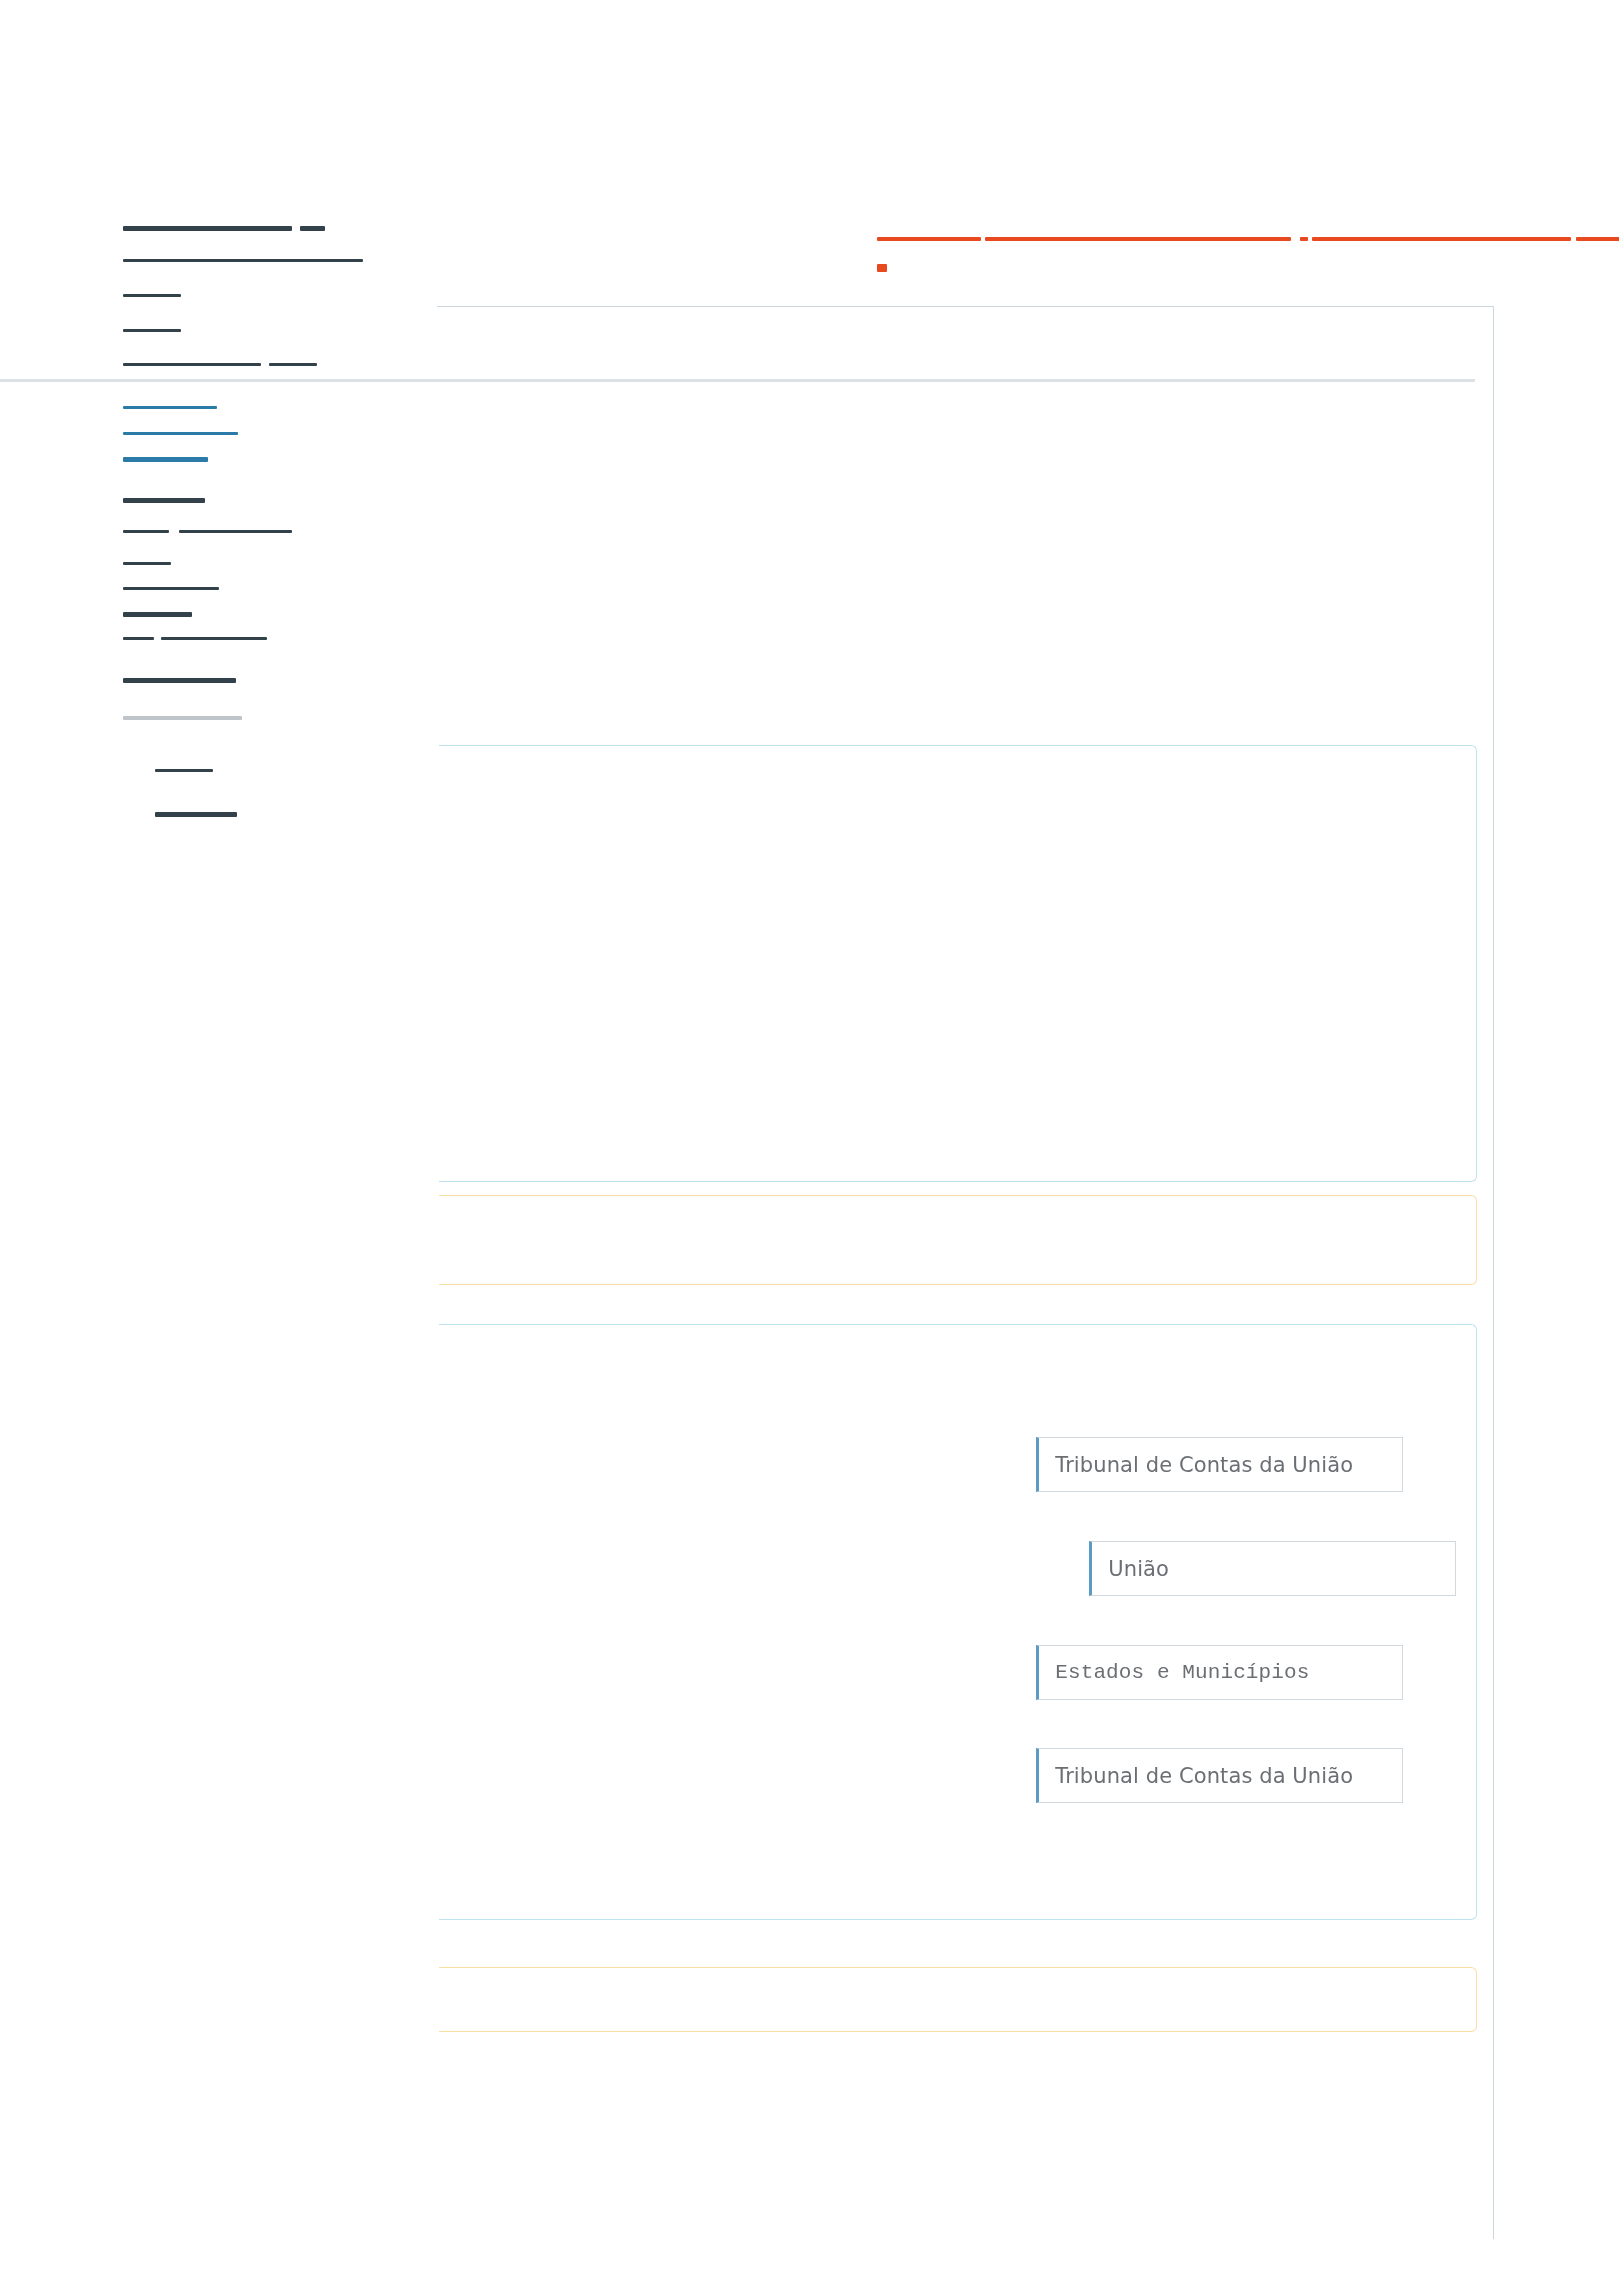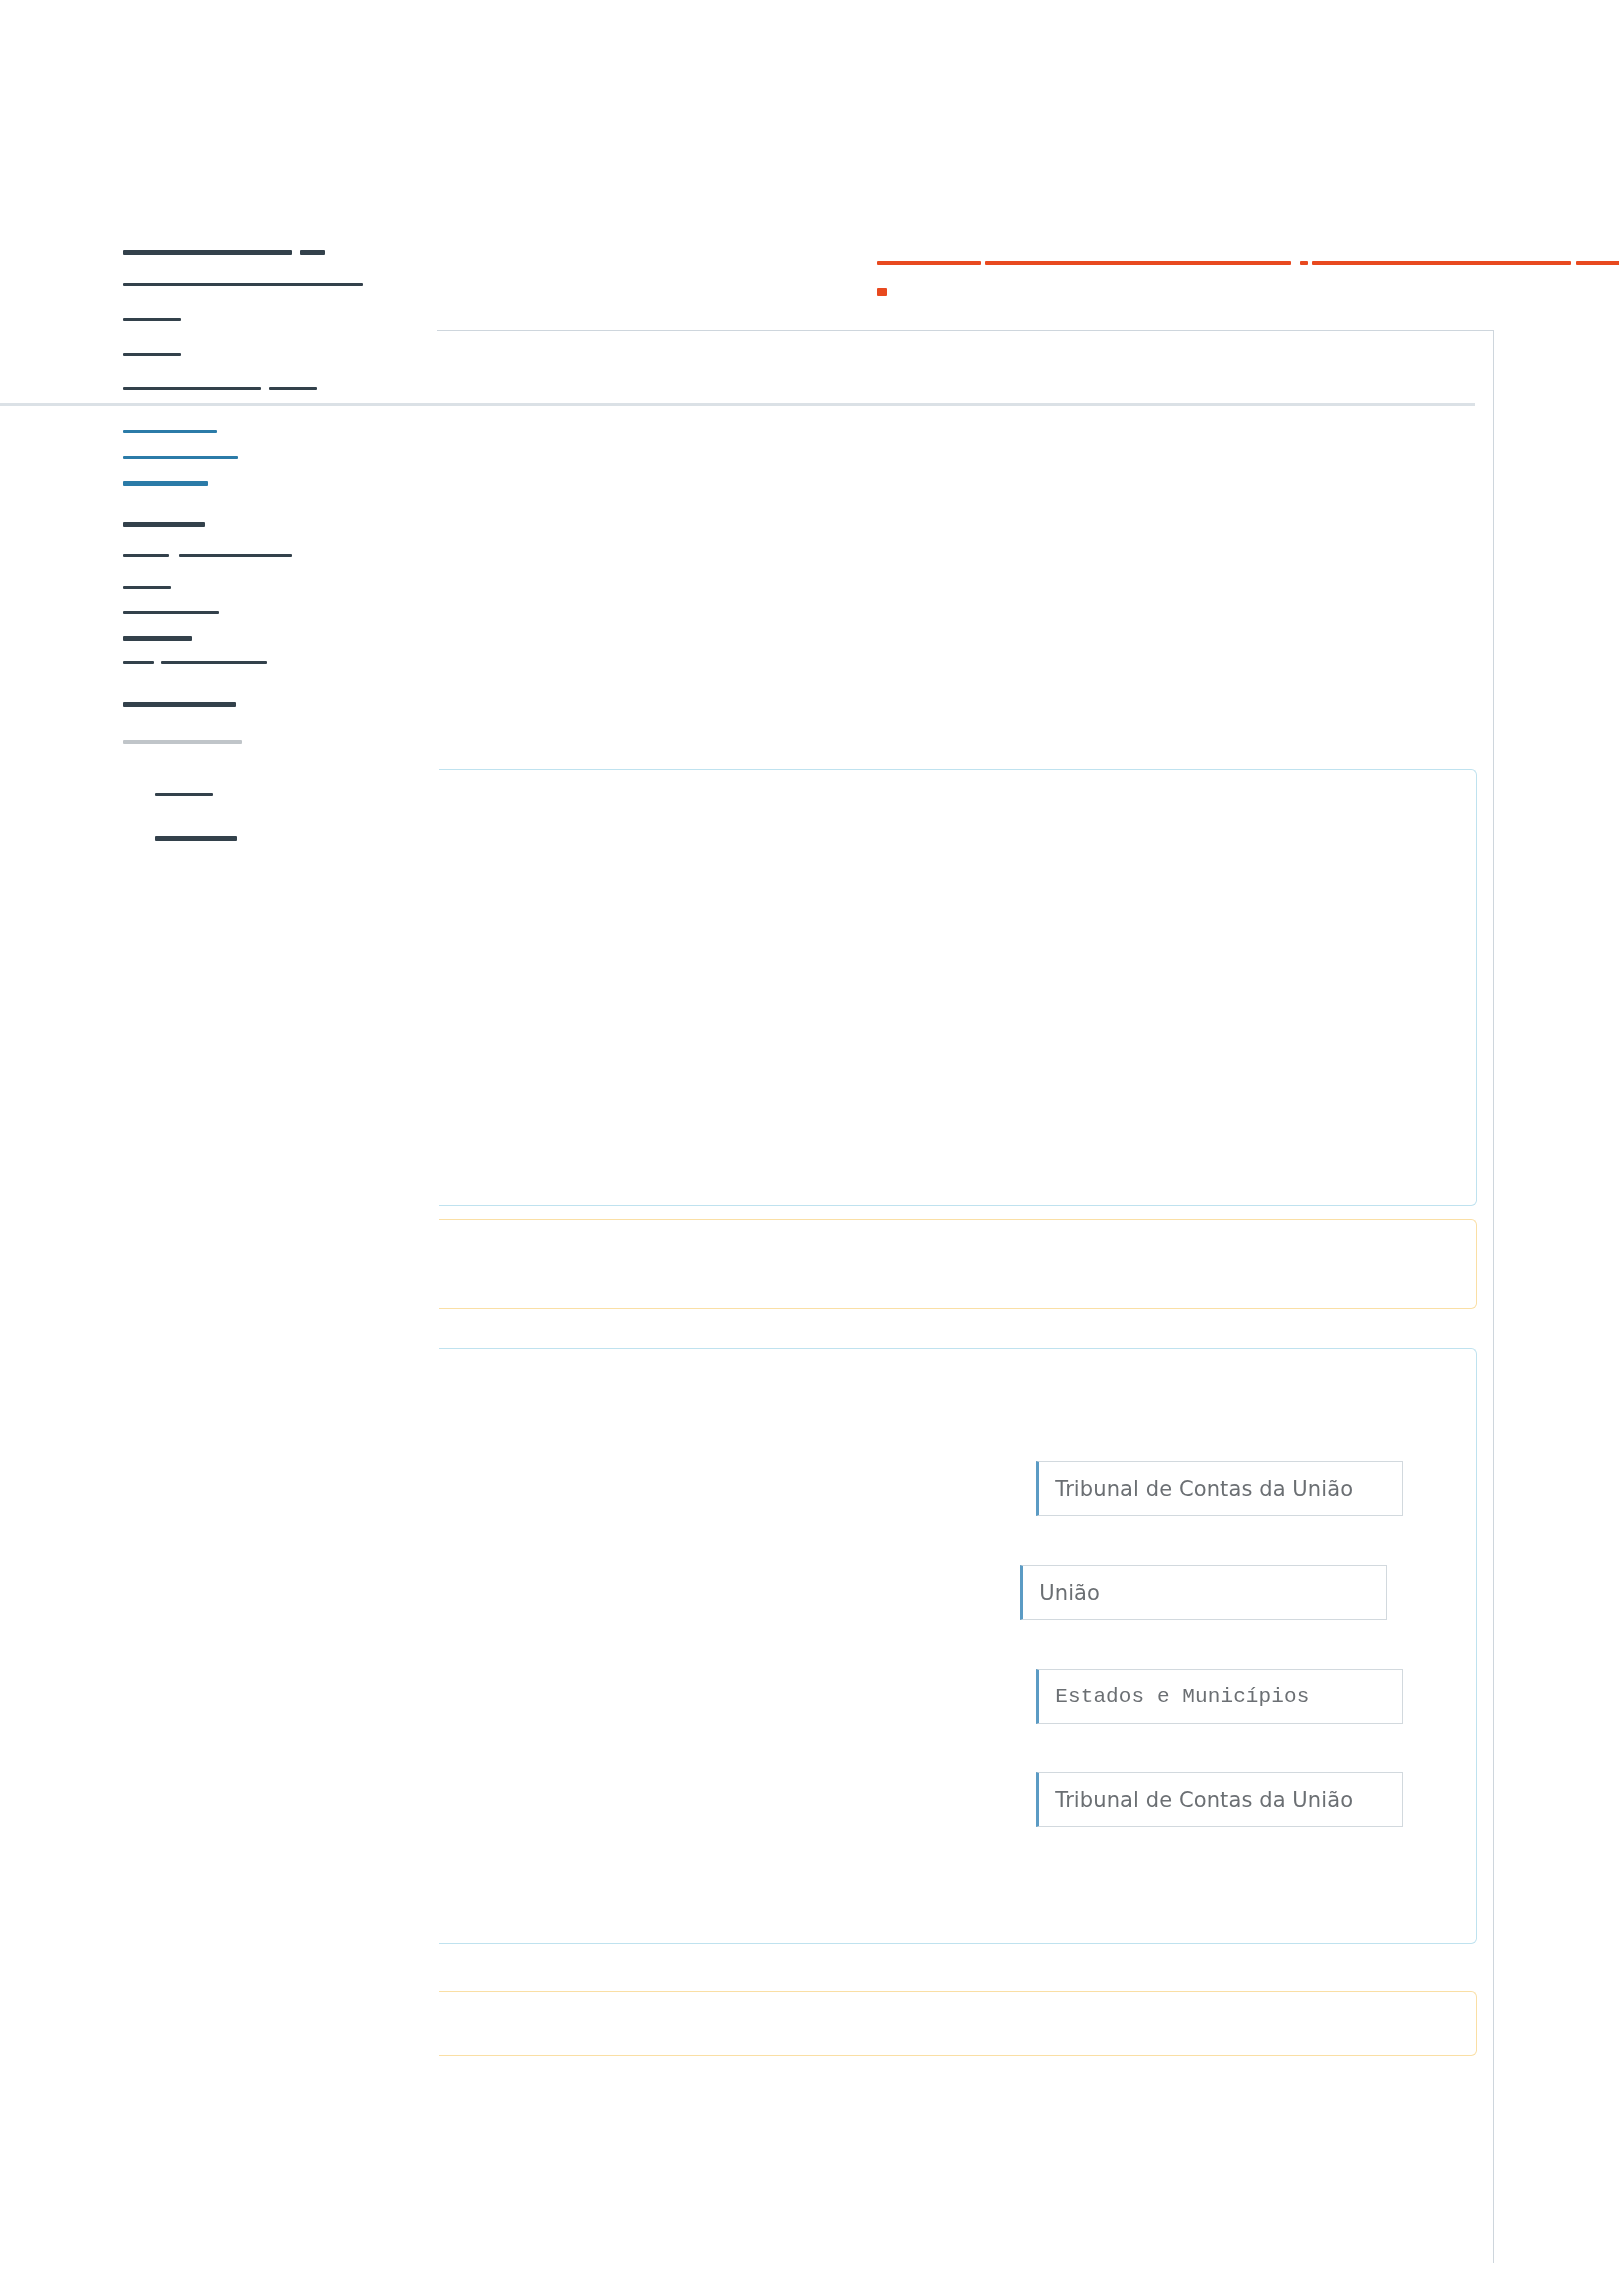--- a/index.html
+++ b/index.html
@@ -12,21 +12,20 @@
     width: 1620px;
     height: 2290px;
     position: relative;
     font-family: "DejaVu Sans", sans-serif;
     overflow: hidden;
   }
 
   .page {
     position: absolute;
     inset: 0;
-    margin-top: 24px;
   }
 
   
   .redact {
     position: absolute;
     border-radius: 1px;
   }
   .redact.dark   { background: #33414b; }
   .redact.link   { background: #2b7ba8; }
   .redact.muted  { background: #c0c5c9; }
@@ -168,20 +167,20 @@
   <div id="panels">
       <div class="panel info" style="left: 439px; top: 745px; width: 1038px; height: 437px;"></div>
       <div class="panel warn" style="left: 439px; top: 1195px; width: 1038px; height: 90px;"></div>
       <div class="panel info" style="left: 439px; top: 1324px; width: 1038px; height: 596px;"></div>
       <div class="panel warn" style="left: 439px; top: 1967px; width: 1038px; height: 65px;"></div>
     </div>
 
   <div class="field-group">
     <div id="fields">
         <div class="field" style="left: 1036px; top: 1437px;">Tribunal de Contas da União</div>
-        <div class="field" style="left: 1020px; top: 1541px;">União</div>
+        <div class="field" style="left: 1089px; top: 1541px;">União</div>
         <div class="field" style="left: 1036px; top: 1645px; font-family: Liberation Mono, monospace;">Estados e Municípios</div>
         <div class="field" style="left: 1036px; top: 1748px;">Tribunal de Contas da União</div>
       </div>
   </div>
 
 </div>
 
 
 </body></html>

